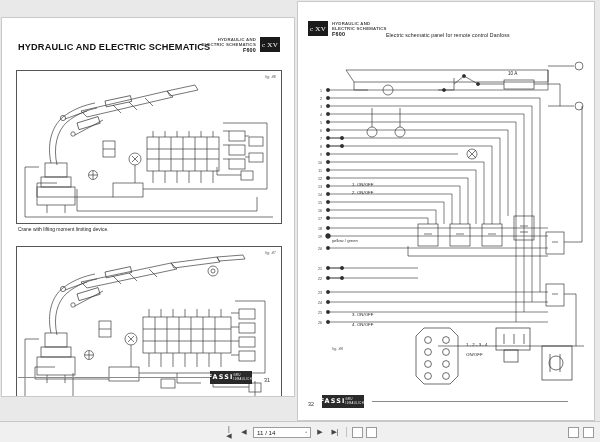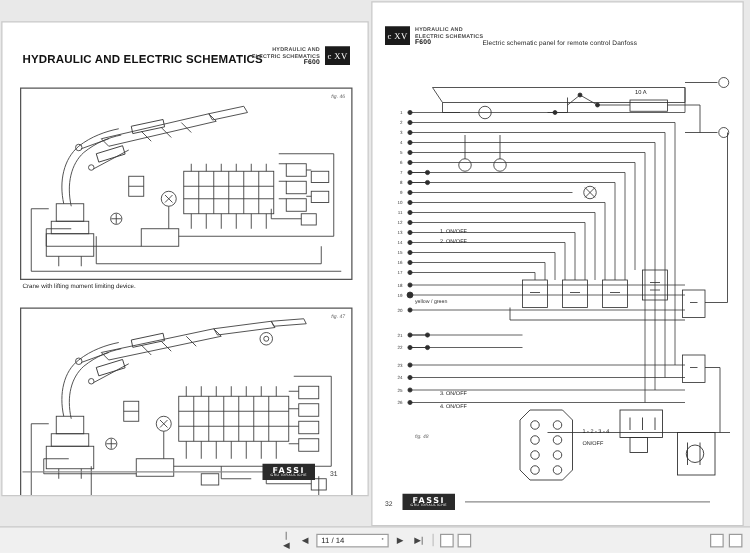--- a/index.html
+++ b/index.html
@@ -51,21 +51,21 @@
   .cap{position:absolute;left:16px;font-size:5px;color:#222;}
   .cap1{top:208px;}
   .cap2{top:400px;}
 
   
   .sch{position:absolute;left:0;top:0;width:100%;height:100%;}
 
   
   .logo{
     position:absolute;bottom:12px;width:42px;height:13px;background:#2a2a2a;
-    display:flex;flex-direction:column;align-items:center;justify-content:center;
+    display:flex;align-items:center;justify-content:center;
     color:#fff;overflow:hidden;
   }
   .logo .l1{font-size:6.4px;font-weight:bold;letter-spacing:1.2px;line-height:6.5px;
     font-family:"DejaVu Sans", sans-serif;}
   .logo .l2{font-size:2.6px;letter-spacing:.5px;line-height:3.2px;}
   .logo-l{right:42px;}
   .logo-r{left:24px;}
   .pgno{position:absolute;bottom:13px;font-size:5.4px;color:#333;}
   .pgno-l{right:24px;}
   .pgno-r{left:10px;}

